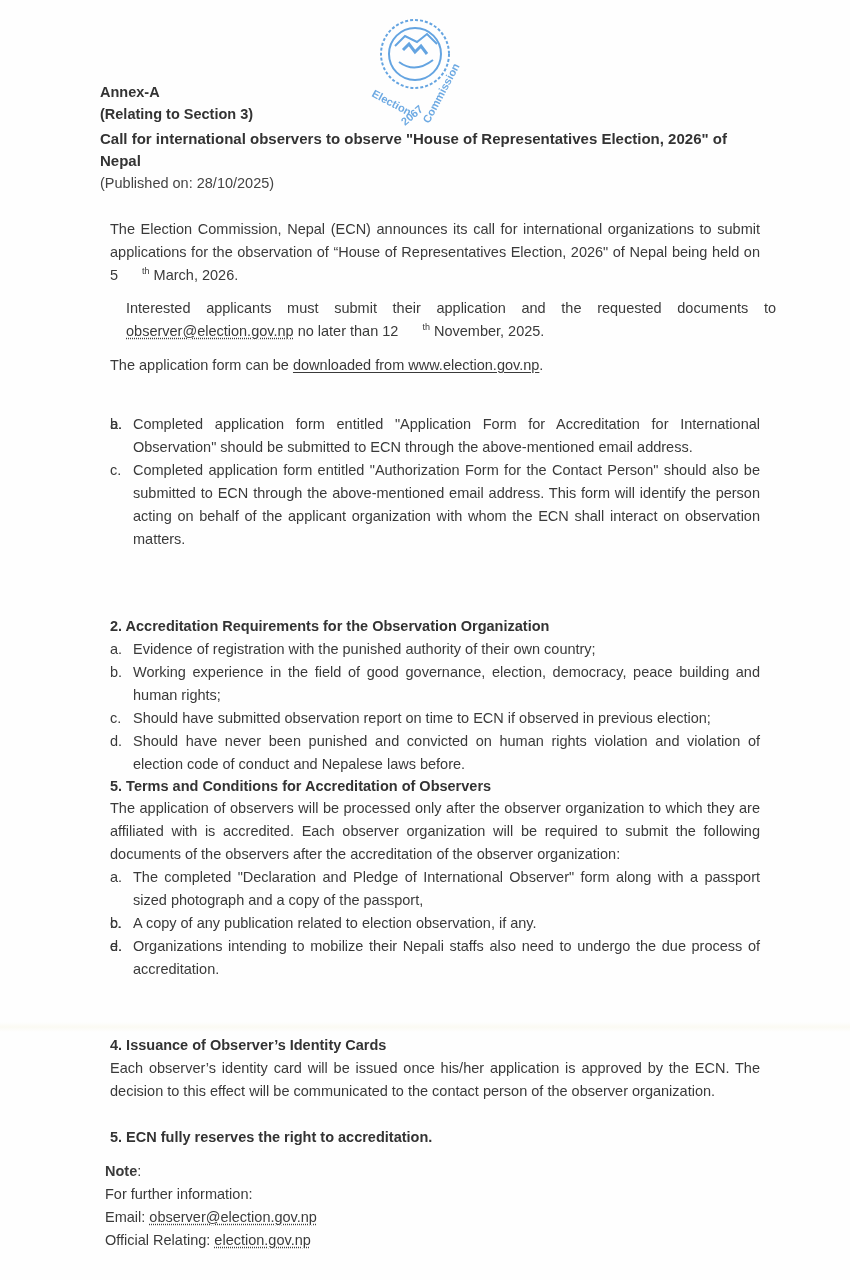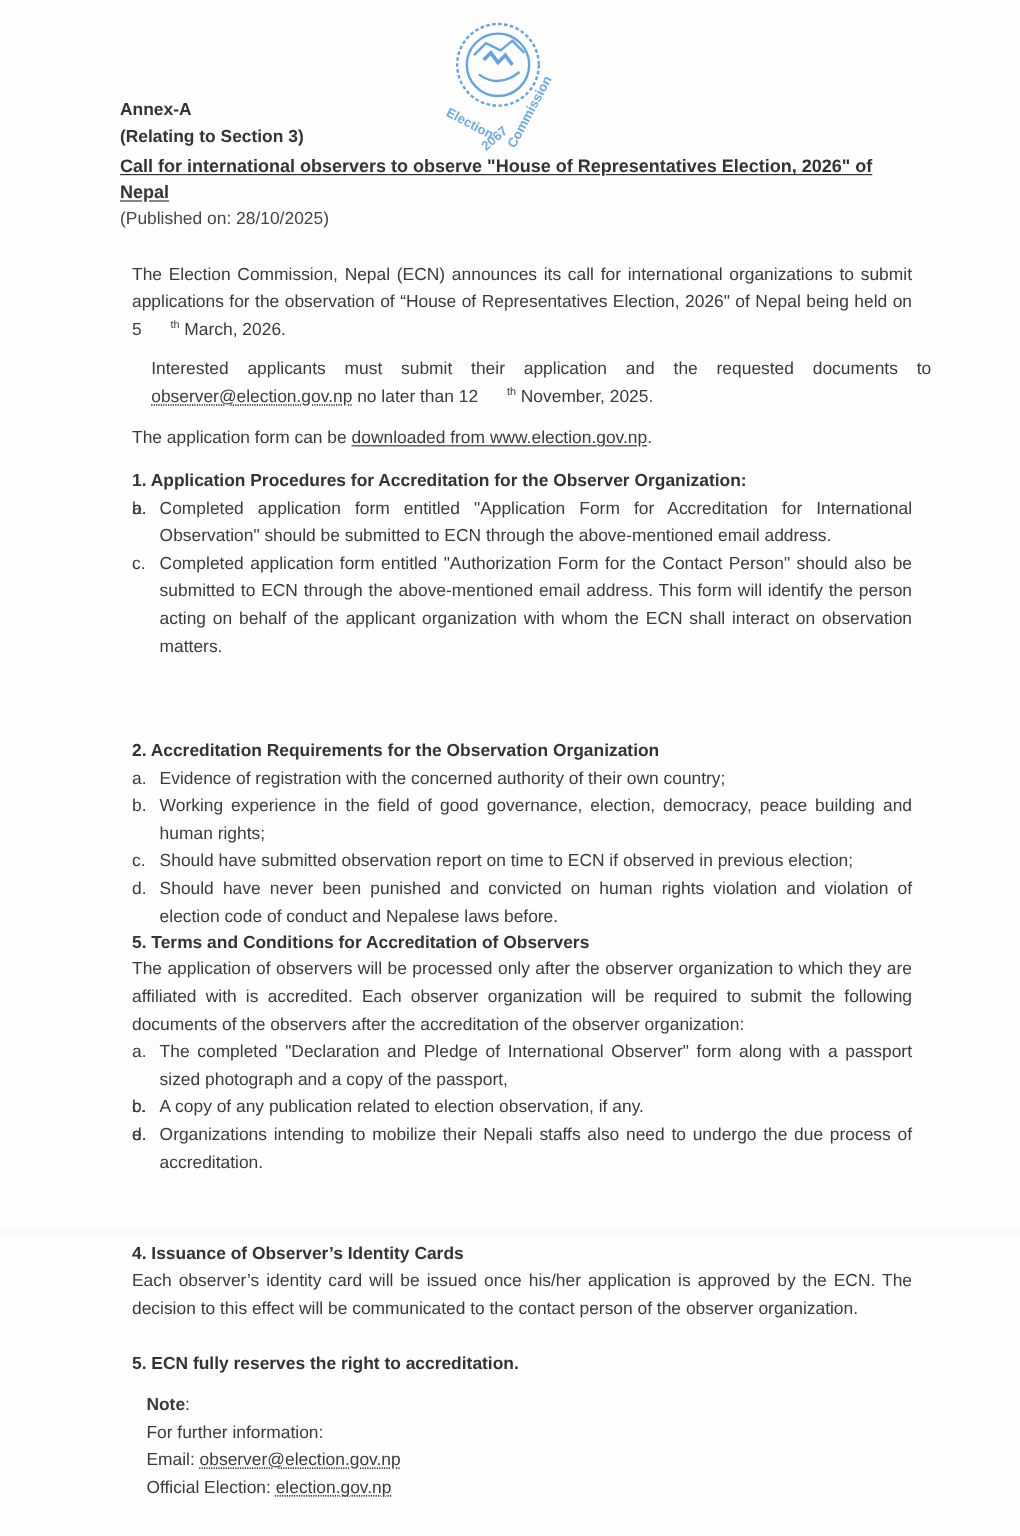--- a/index.html
+++ b/index.html
@@ -3,34 +3,34 @@
   <meta charset="utf-8">
   <style>
     html, body { margin: 0; padding: 0; background: #ffffff; }
     body { width: 850px; height: 1280px; position: relative; overflow: hidden;
       font-family: "Liberation Sans", sans-serif; color: #2f2f2f; }
     .page { position: absolute; left: 0; top: 0; width: 850px; height: 1280px; background: #fefefe; }
     .seal { position: absolute; left: 365px; top: 14px; width: 110px; height: 118px; }
     .header { position: absolute; left: 100px; width: 660px; text-align: left; }
     .annex { top: 84px; font-size: 14.5px; font-weight: bold; color: #333; }
     .relating { top: 106px; font-size: 14.5px; font-weight: bold; color: #333; }
-    .title { top: 128px; font-size: 15px; font-weight: bold; color: #333; line-height: 22px; text-decoration: underline; text-underline-offset: 2px; }
+    .title { top: 128px; font-size: 15px; font-weight: bold; color: #333; line-height: 22px; text-underline-offset: 2px; }
     .published { top: 175px; font-size: 14.5px; color: #444; }
     .body { position: absolute; left: 110px; width: 650px; font-size: 14.5px; line-height: 23px; color: #3a3a3a; text-align: justify; }
     .p1 { top: 218px; }
     .p2 { top: 297px; margin-left: 16px; }
     .p3 { top: 354px; }
     .sec { position: absolute; left: 110px; width: 650px; font-size: 14.5px; font-weight: bold; color: #333; line-height: 23px; }
     .list { position: absolute; left: 110px; width: 650px; margin: 0; padding: 0; list-style: none; font-size: 14.5px; line-height: 23px; color: #3a3a3a; }
     .list li { position: relative; padding-left: 23px; text-align: justify; }
     .list li .mk { position: absolute; left: 0; top: 0; }
     .u { text-decoration: underline; text-underline-offset: 2px; }
     .dotted { text-decoration: underline dotted; text-underline-offset: 2px; }
     sup { font-size: 9px; vertical-align: super; line-height: 0; padding-left: 24px; }
-    .note { position: absolute; left: 122px; font-size: 14.5px; line-height: 23px; color: #3a3a3a; text-align: center; }
+    .note { position: absolute; left: 105px; font-size: 14.5px; line-height: 23px; color: #3a3a3a; text-align: center; }
     .band { position: absolute; left: 0; top: 1022px; width: 850px; height: 10px; background: linear-gradient(#fefefe, #fbfaf3, #fefefe); }
   </style>
 </head>
 <body>
 
 <div class="page">
 
   <svg class="seal" viewBox="0 0 110 118">
     <g fill="none" stroke="#4a95dc" stroke-width="2" opacity="0.85">
       <ellipse cx="50" cy="40" rx="34" ry="34" stroke-dasharray="3 2"></ellipse>
@@ -54,30 +54,29 @@
   <div class="body p1">
     <span>The Election Commission, Nepal (ECN) announces its call for international organizations to submit applications for the observation of “House of Representatives Election, 2026" of Nepal being held on 5</span><sup>th</sup><span> March, 2026.</span>
   </div>
   <div class="body p2">
     <span>Interested applicants must submit their application and the requested documents to </span><span class="dotted">observer@election.gov.np</span><span> no later than 12</span><sup>th</sup><span> November, 2025.</span>
   </div>
   <div class="body p3">
     <span>The application form can be </span><span class="u">downloaded from www.election.gov.np</span><span>.</span>
   </div>
 
-  <div class="sec" style="top:390px">1. Application Procedures for Accreditation for the Observer Organization:</div>
   <ul class="list" style="top:413px">
     <li><span class="mk">a.</span></li>
     <li><span class="mk">b.</span><span>Completed application form entitled "Application Form for Accreditation for International Observation" should be submitted to ECN through the above-mentioned email address.</span></li>
     <li><span class="mk">c.</span><span>Completed application form entitled "Authorization Form for the Contact Person" should also be submitted to ECN through the above-mentioned email address. This form will identify the person acting on behalf of the applicant organization with whom the ECN shall interact on observation matters.</span></li>
   </ul>
 
   <div class="sec" style="top:615px">2. Accreditation Requirements for the Observation Organization</div>
   <ul class="list" style="top:638px">
-    <li><span class="mk">a.</span><span>Evidence of registration with the concerned authority of their own country;</span></li>
+    <li><span class="mk">a.</span><span>Evidence of registration with the punished authority of their own country;</span></li>
     <li><span class="mk">b.</span><span>Working experience in the field of good governance, election, democracy, peace building and human rights;</span></li>
     <li><span class="mk">c.</span><span>Should have submitted observation report on time to ECN if observed in previous election;</span></li>
     <li><span class="mk">d.</span><span>Should have never been punished and convicted on human rights violation and violation of election code of conduct and Nepalese laws before.</span></li>
   </ul>
 
   <div class="sec" style="top:775px">5. Terms and Conditions for Accreditation of Observers</div>
   <div class="body" style="top:797px">The application of observers will be processed only after the observer organization to which they are affiliated with is accredited. Each observer organization will be required to submit the following documents of the observers after the accreditation of the observer organization:</div>
   <ul class="list" style="top:866px">
     <li><span class="mk">a.</span><span>The completed "Declaration and Pledge of International Observer" form along with a passport sized photograph and a copy of the passport,</span></li>
     <li><span class="mk">b.</span></li>
@@ -89,15 +88,15 @@
   <div class="band"></div>
 
   <div class="sec" style="top:1034px">4. Issuance of Observer’s Identity Cards</div>
   <div class="body" style="top:1057px">Each observer’s identity card will be issued once his/her application is approved by the ECN. The decision to this effect will be communicated to the contact person of the observer organization.</div>
 
   <div class="sec" style="top:1126px">5. ECN fully reserves the right to accreditation.</div>
 
   <div class="note" style="top:1160px"><b>Note</b><span>:</span></div>
   <div class="note" style="top:1183px">For further information:</div>
   <div class="note" style="top:1206px"><span>Email: </span><span class="dotted">observer@election.gov.np</span></div>
-  <div class="note" style="top:1229px"><span>Official Election: </span><span class="dotted">election.gov.np</span></div>
+  <div class="note" style="top:1229px"><span>Official Relating: </span><span class="dotted">election.gov.np</span></div>
 
 </div>
 
 </body></html>

